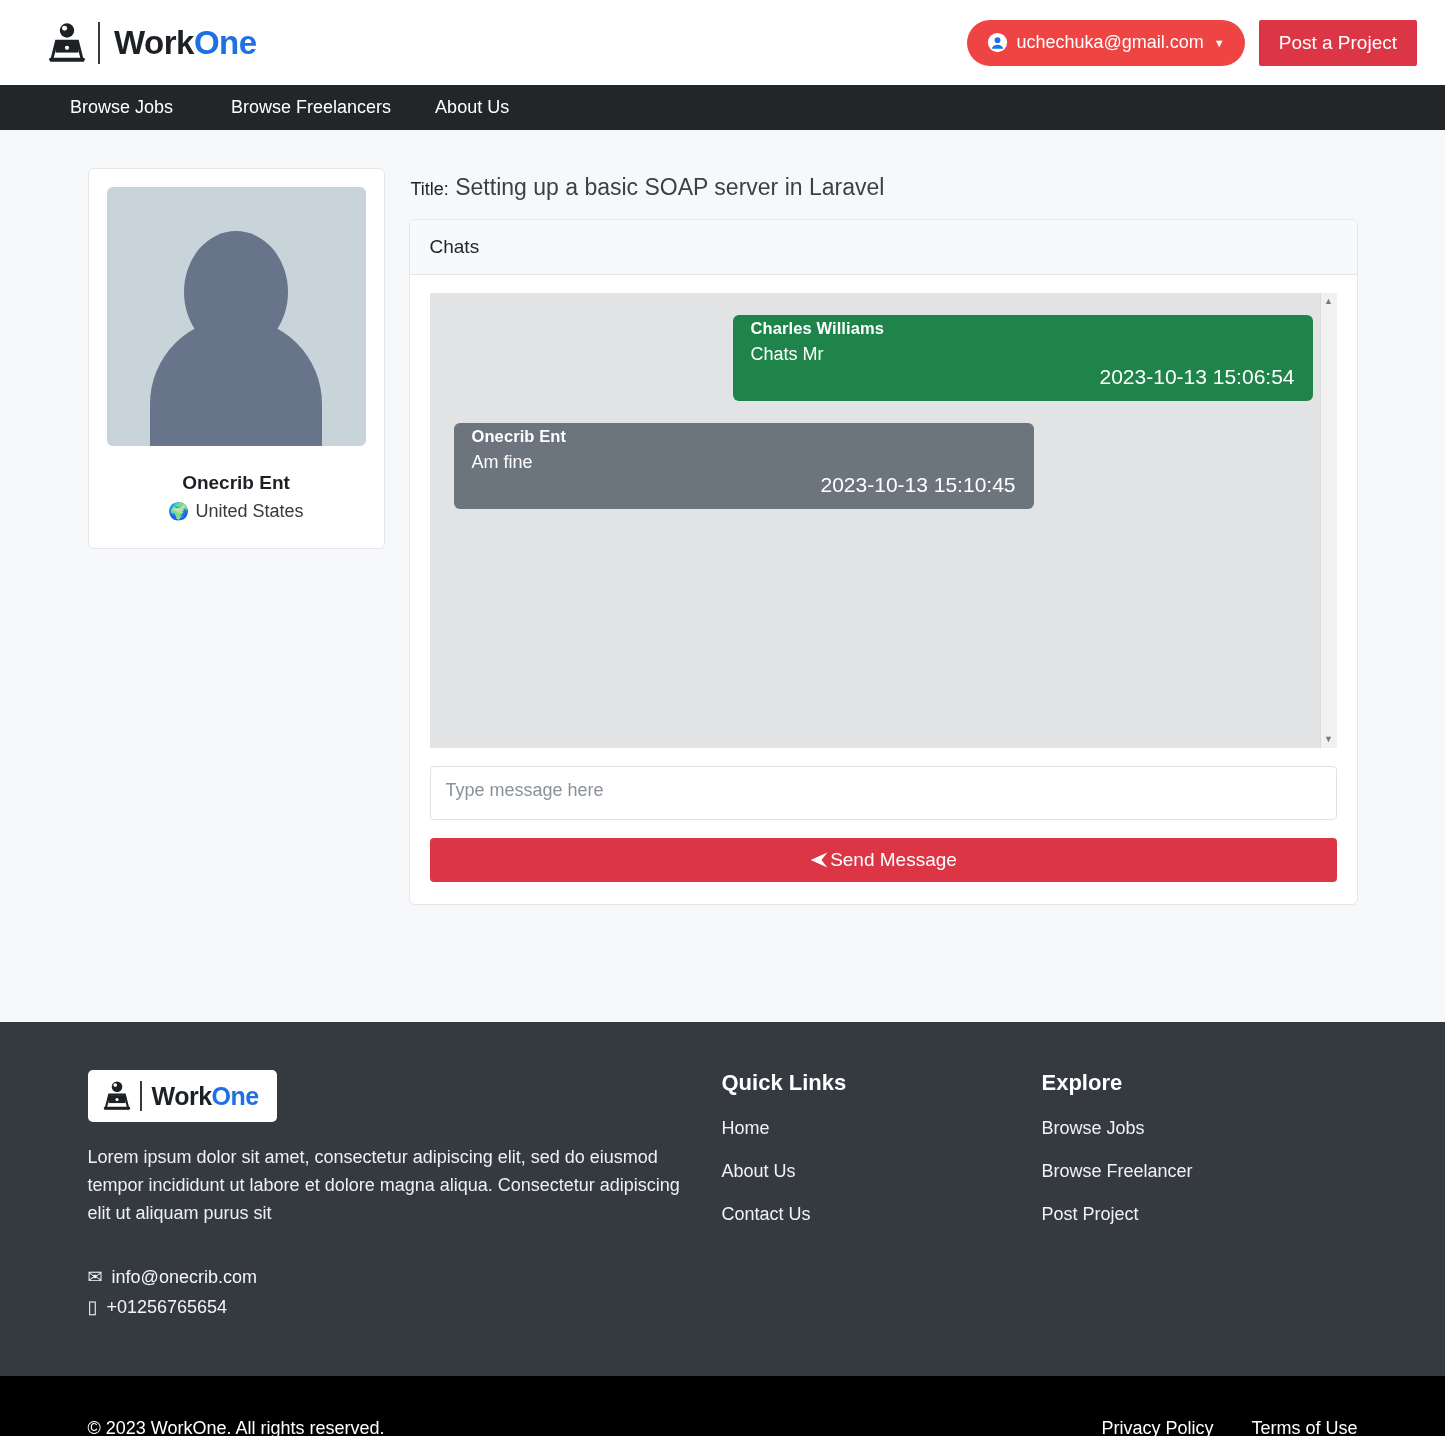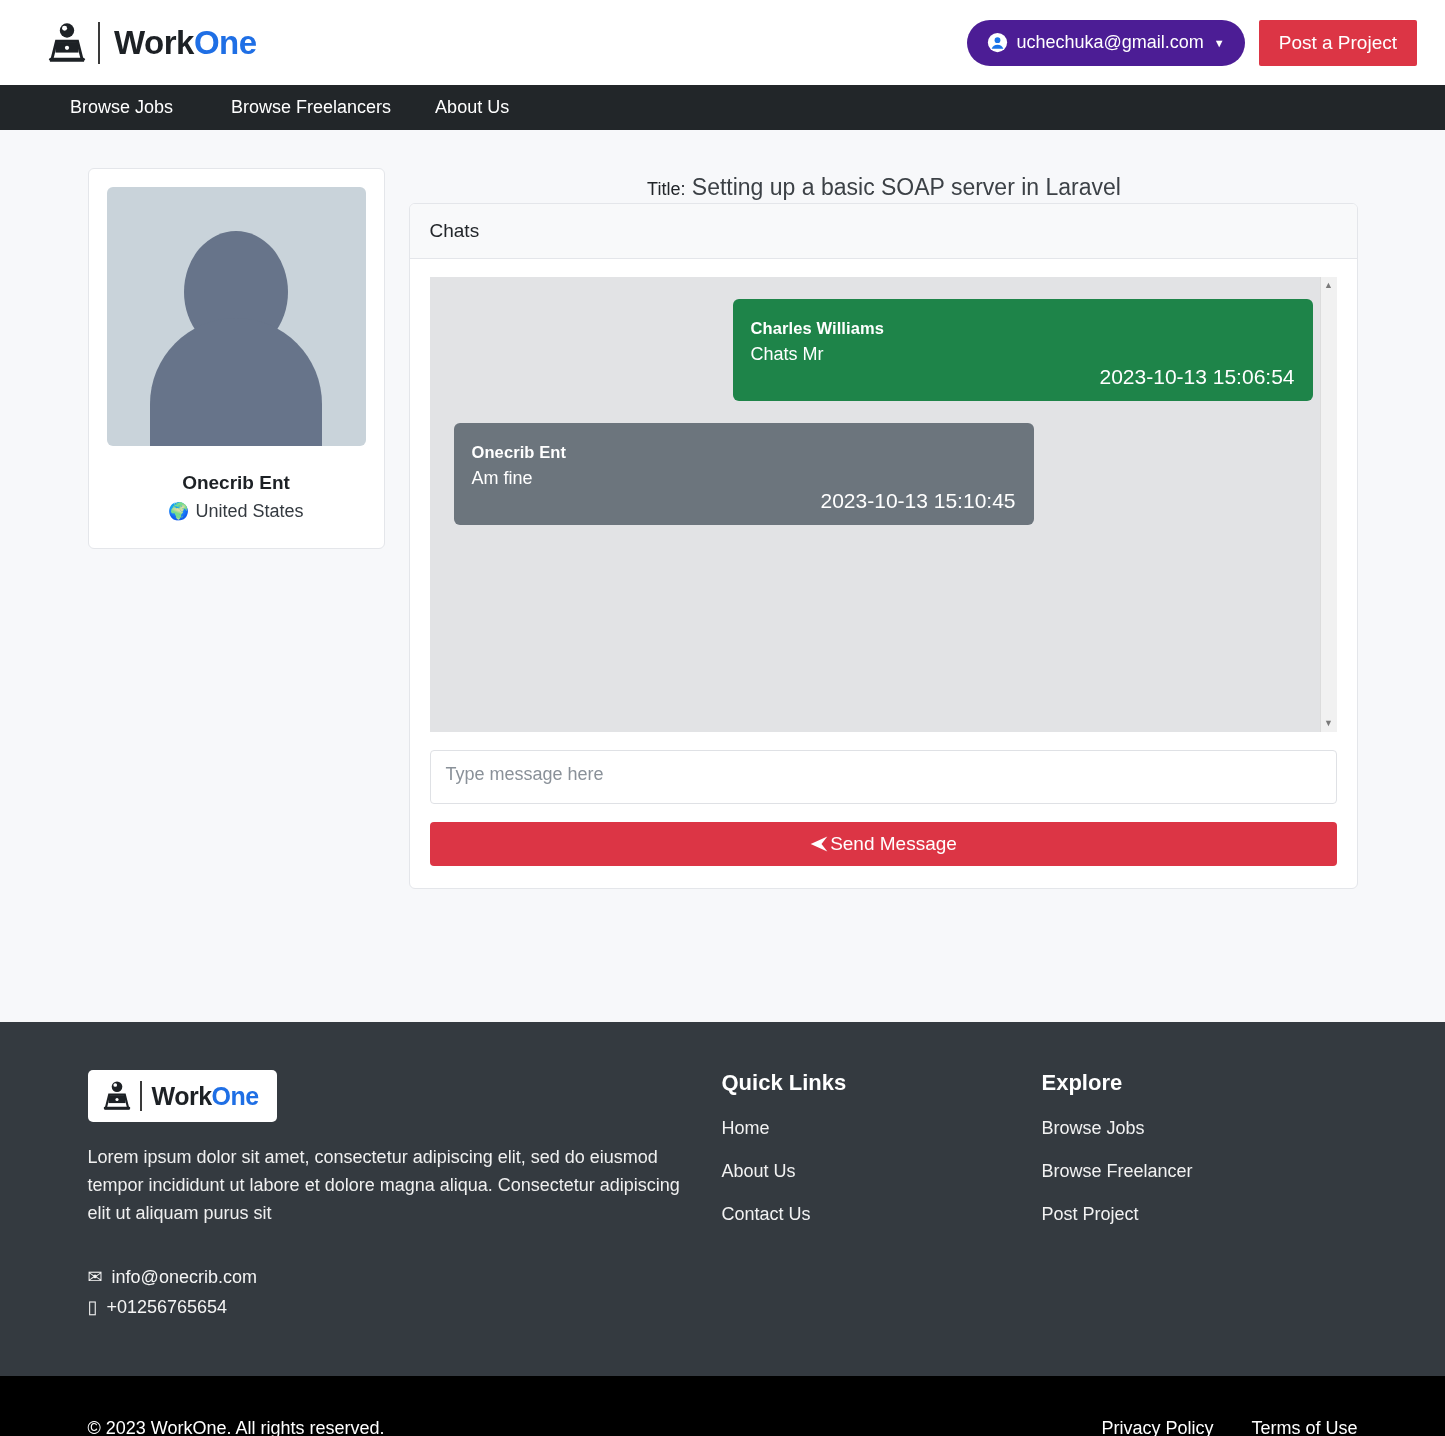--- a/index.html
+++ b/index.html
@@ -20,21 +20,21 @@
   }
   .brand{ display:flex; align-items:center; gap:0; }
   .brand-mark{ width:46px; height:46px; display:block; }
   .brand-divider{ width:2px; height:42px; background:#3a3a3a; margin:0 14px 0 8px; }
   .brand-text{ font-size:33px; font-weight:700; letter-spacing:-0.5px; }
   .brand-text .w{ color:#1d2125; }
   .brand-text .o{ color:#1f6fe5; }
 
   .top-actions{ display:flex; align-items:center; gap:14px; }
   .user-pill{
-    background:#4c1d95; color:#fff; border-radius:999px;
+    background:#ef4444; color:#fff; border-radius:999px;
     height:46px; display:flex; align-items:center; gap:8px;
     padding:0 20px; font-size:18px; border:none; cursor:pointer;
     white-space:nowrap;
   }
   .user-pill .caret{ font-size:11px; margin-left:2px; }
   .post-btn{
     background:#dc3545; color:#fff; border:none; height:46px;
     padding:0 20px; font-size:19px; cursor:pointer; border-radius:2px;
     white-space:nowrap;
   }
@@ -76,37 +76,37 @@
     margin-top:26px; color:#1d2125;
   }
   .profile-loc{
     text-align:center; font-size:18px; margin-top:7px; color:#343a40;
     display:flex; align-items:center; justify-content:center; gap:6px;
   }
   .globe-ico{ font-size:17px; line-height:1; }
 
   
   .chat-col{ flex:1; }
-  .title-line{ font-size:23px; color:#3c4146; margin:6px 0 2px 2px;text-align:center; }
+  .title-line{ font-size:23px; color:#3c4146; margin:6px 0 18px 2px; }
   .title-line .lbl{ font-size:18px; color:#212529; }
 
   .chat-card{
     background:#fff; border:1px solid #e4e6ea; border-radius:6px; overflow:hidden;
   }
   .chat-head{
     background:#f8f9fa; border-bottom:1px solid #e4e6ea;
     padding:16px 20px; font-size:19px; color:#22262a;
   }
   .chat-body-wrap{ padding:18px 20px 0 20px; }
   .chat-body{
     background:#e2e3e5; height:455px; position:relative;
     padding:22px 24px; overflow:hidden;
   }
 
-  .msg{ border-radius:6px; padding:20px 18px 12px 18px; color:#fff; margin-bottom:22px; }
+  .msg{ border-radius:6px; padding:4px 18px 12px 18px; color:#fff; margin-bottom:22px; }
   .msg .who{ font-weight:700; font-size:16.5px; letter-spacing:.1px; }
   .msg .text{ font-size:18px; margin-top:6px; }
   .msg .ts{ font-size:21px; text-align:right; margin-top:0; }
   .msg.out{ background:#1e8449; width:580px; margin-left:auto; }
   .msg.in{ background:#6c757d; width:580px; margin-right:auto; }
 
   
   .sb{
     position:absolute; top:0; right:0; width:17px; height:100%;
     background:#f1f1f1; border-left:1px solid #dcdcdc;

